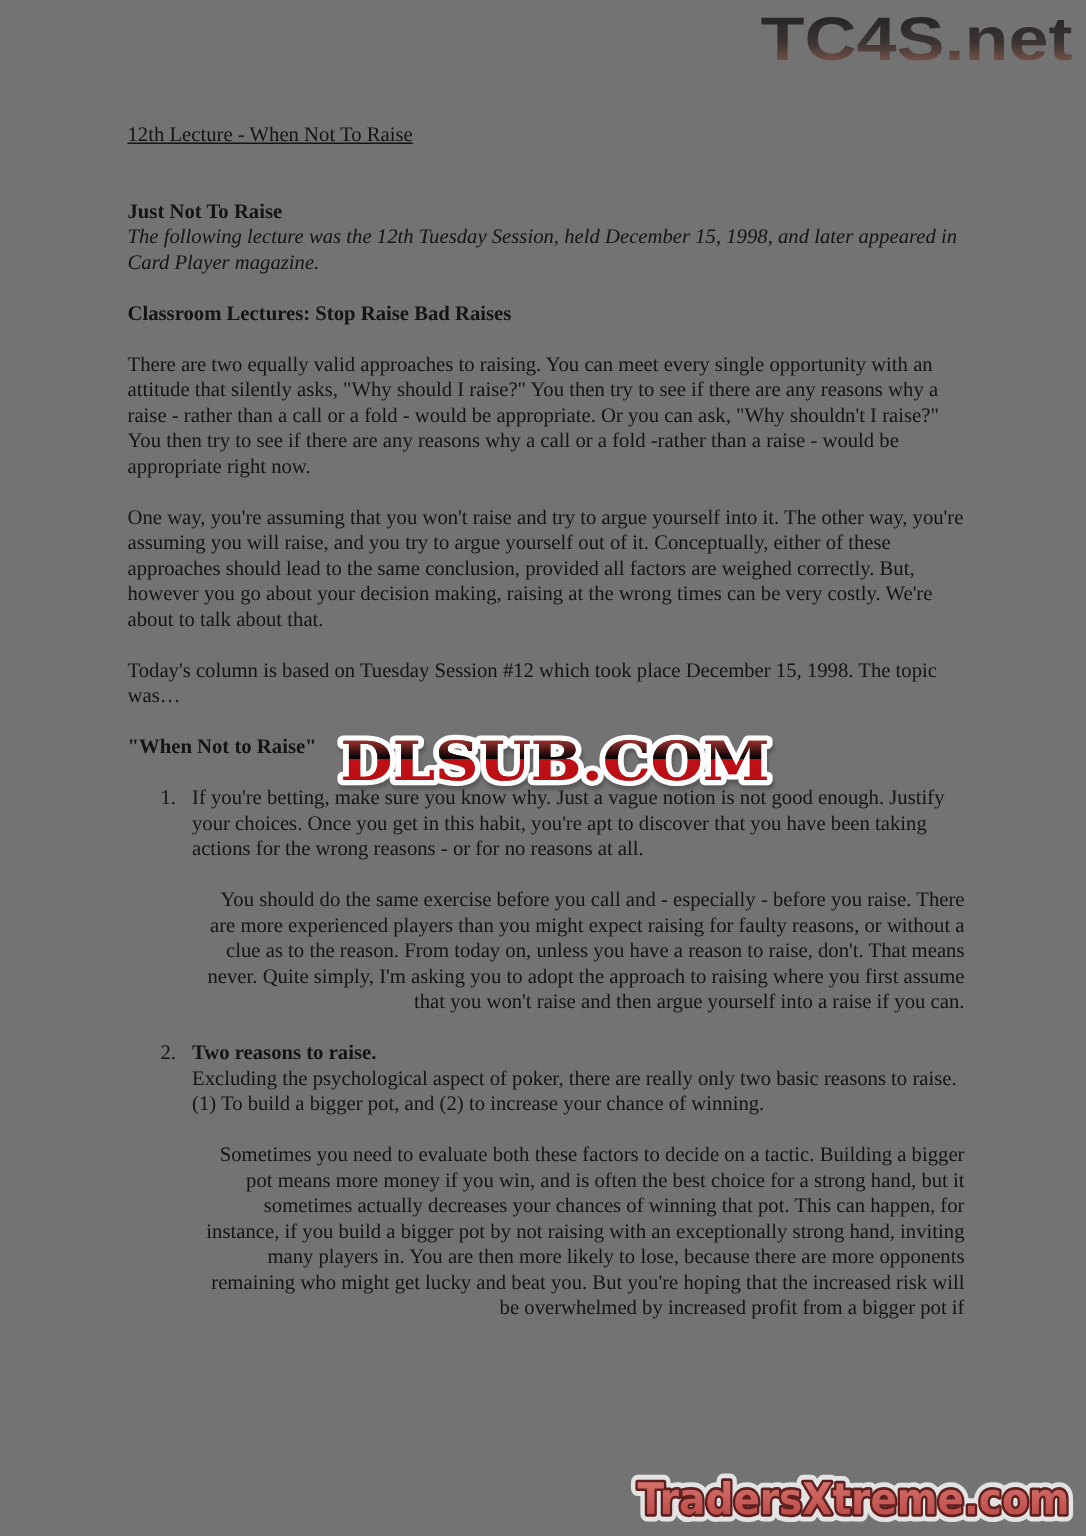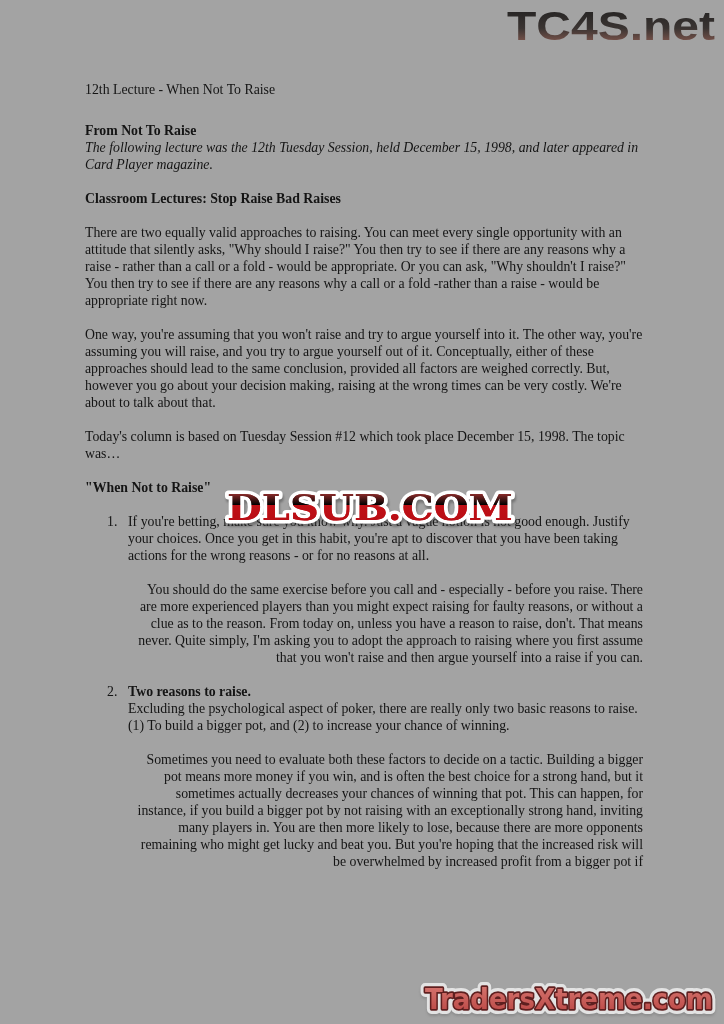--- a/index.html
+++ b/index.html
@@ -1,19 +1,19 @@
 <!DOCTYPE html>
 <html><head>
 <meta charset="utf-8">
 <style>
   html,body { margin:0; padding:0; background:#ffffff; }
   .page {
     position:relative;
     width:724px; height:1024px;
-    background:#a3a3a3;
+    background:#737373;
     font-family:"Liberation Serif", serif;
     font-size:13.8px;
     line-height:17px;
     color:#141414;
     overflow:hidden;
   }
   .content {
     position:absolute;
     left:85px; top:81px;
     width:558px;
@@ -51,23 +51,23 @@
         <stop offset="0%" stop-color="#1f1f1f"></stop>
         <stop offset="55%" stop-color="#3a3432"></stop>
         <stop offset="100%" stop-color="#9a6458"></stop>
       </linearGradient>
     </defs>
     <text x="109" y="39" text-anchor="middle" textLength="208" lengthAdjust="spacingAndGlyphs" font-family="Liberation Sans, sans-serif" font-weight="bold" font-size="41" fill="url(#tcgrad)">TC4S.net</text>
   </svg>
 
   <div class="content">
 
-    <p style="margin-bottom:24px;">12th Lecture - When Not To Raise</p>
+    <p style="margin-bottom:34px;text-decoration:underline;">12th Lecture - When Not To Raise</p>
 
-    <p class="bold tight">From Not To Raise</p>
+    <p class="bold tight">Just Not To Raise</p>
     <p class="italic">The following lecture was the 12th Tuesday Session, held December 15, 1998, and later appeared in Card Player magazine.</p>
 
     <p class="bold">Classroom Lectures: Stop Raise Bad Raises</p>
 
     <p>There are two equally valid approaches to raising. You can meet every single opportunity with an attitude that silently asks, "Why should I raise?" You then try to see if there are any reasons why a raise - rather than a call or a fold - would be appropriate. Or you can ask, "Why shouldn't I raise?" You then try to see if there are any reasons why a call or a fold -rather than a raise - would be appropriate right now.</p>
     <p>One way, you're assuming that you won't raise and try to argue yourself into it. The other way, you're assuming you will raise, and you try to argue yourself out of it. Conceptually, either of these approaches should lead to the same conclusion, provided all factors are weighed correctly. But, however you go about your decision making, raising at the wrong times can be very costly. We're about to talk about that.</p>
     <p>Today's column is based on Tuesday Session #12 which took place December 15, 1998. The topic was…</p>
 
     <div class="list-heading-row">
       <span class="bold">"When Not to Raise"</span>

